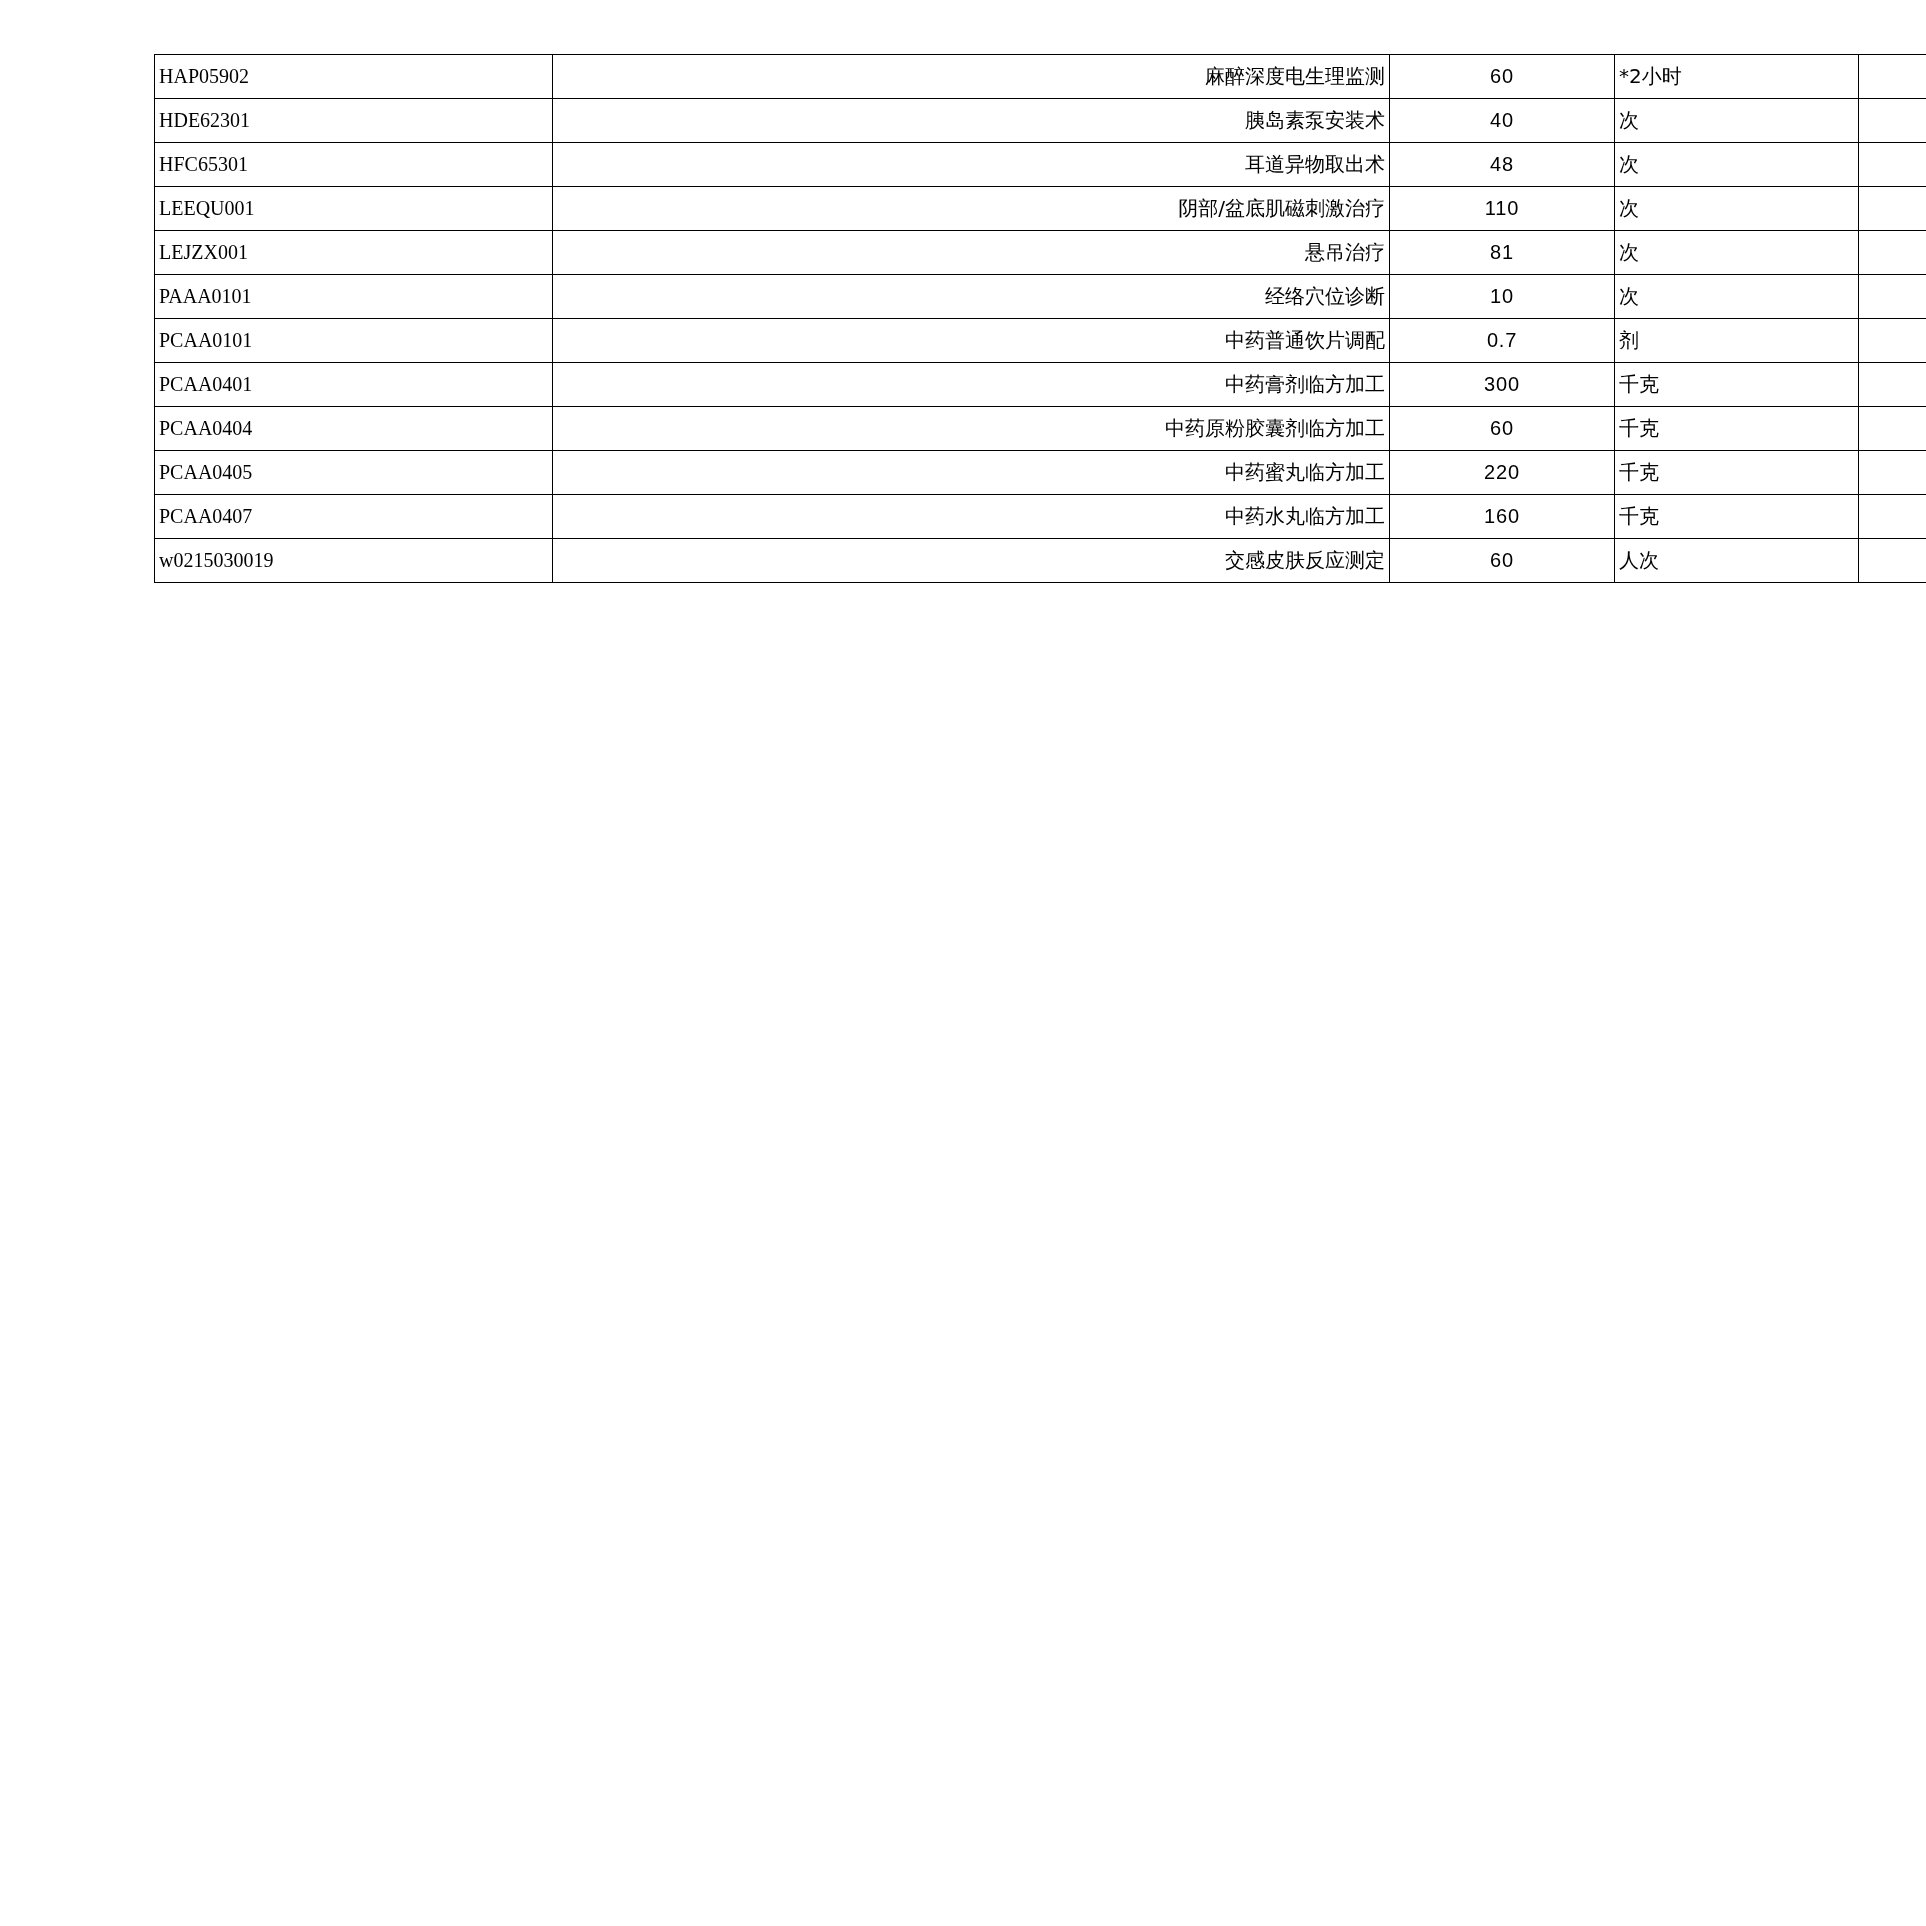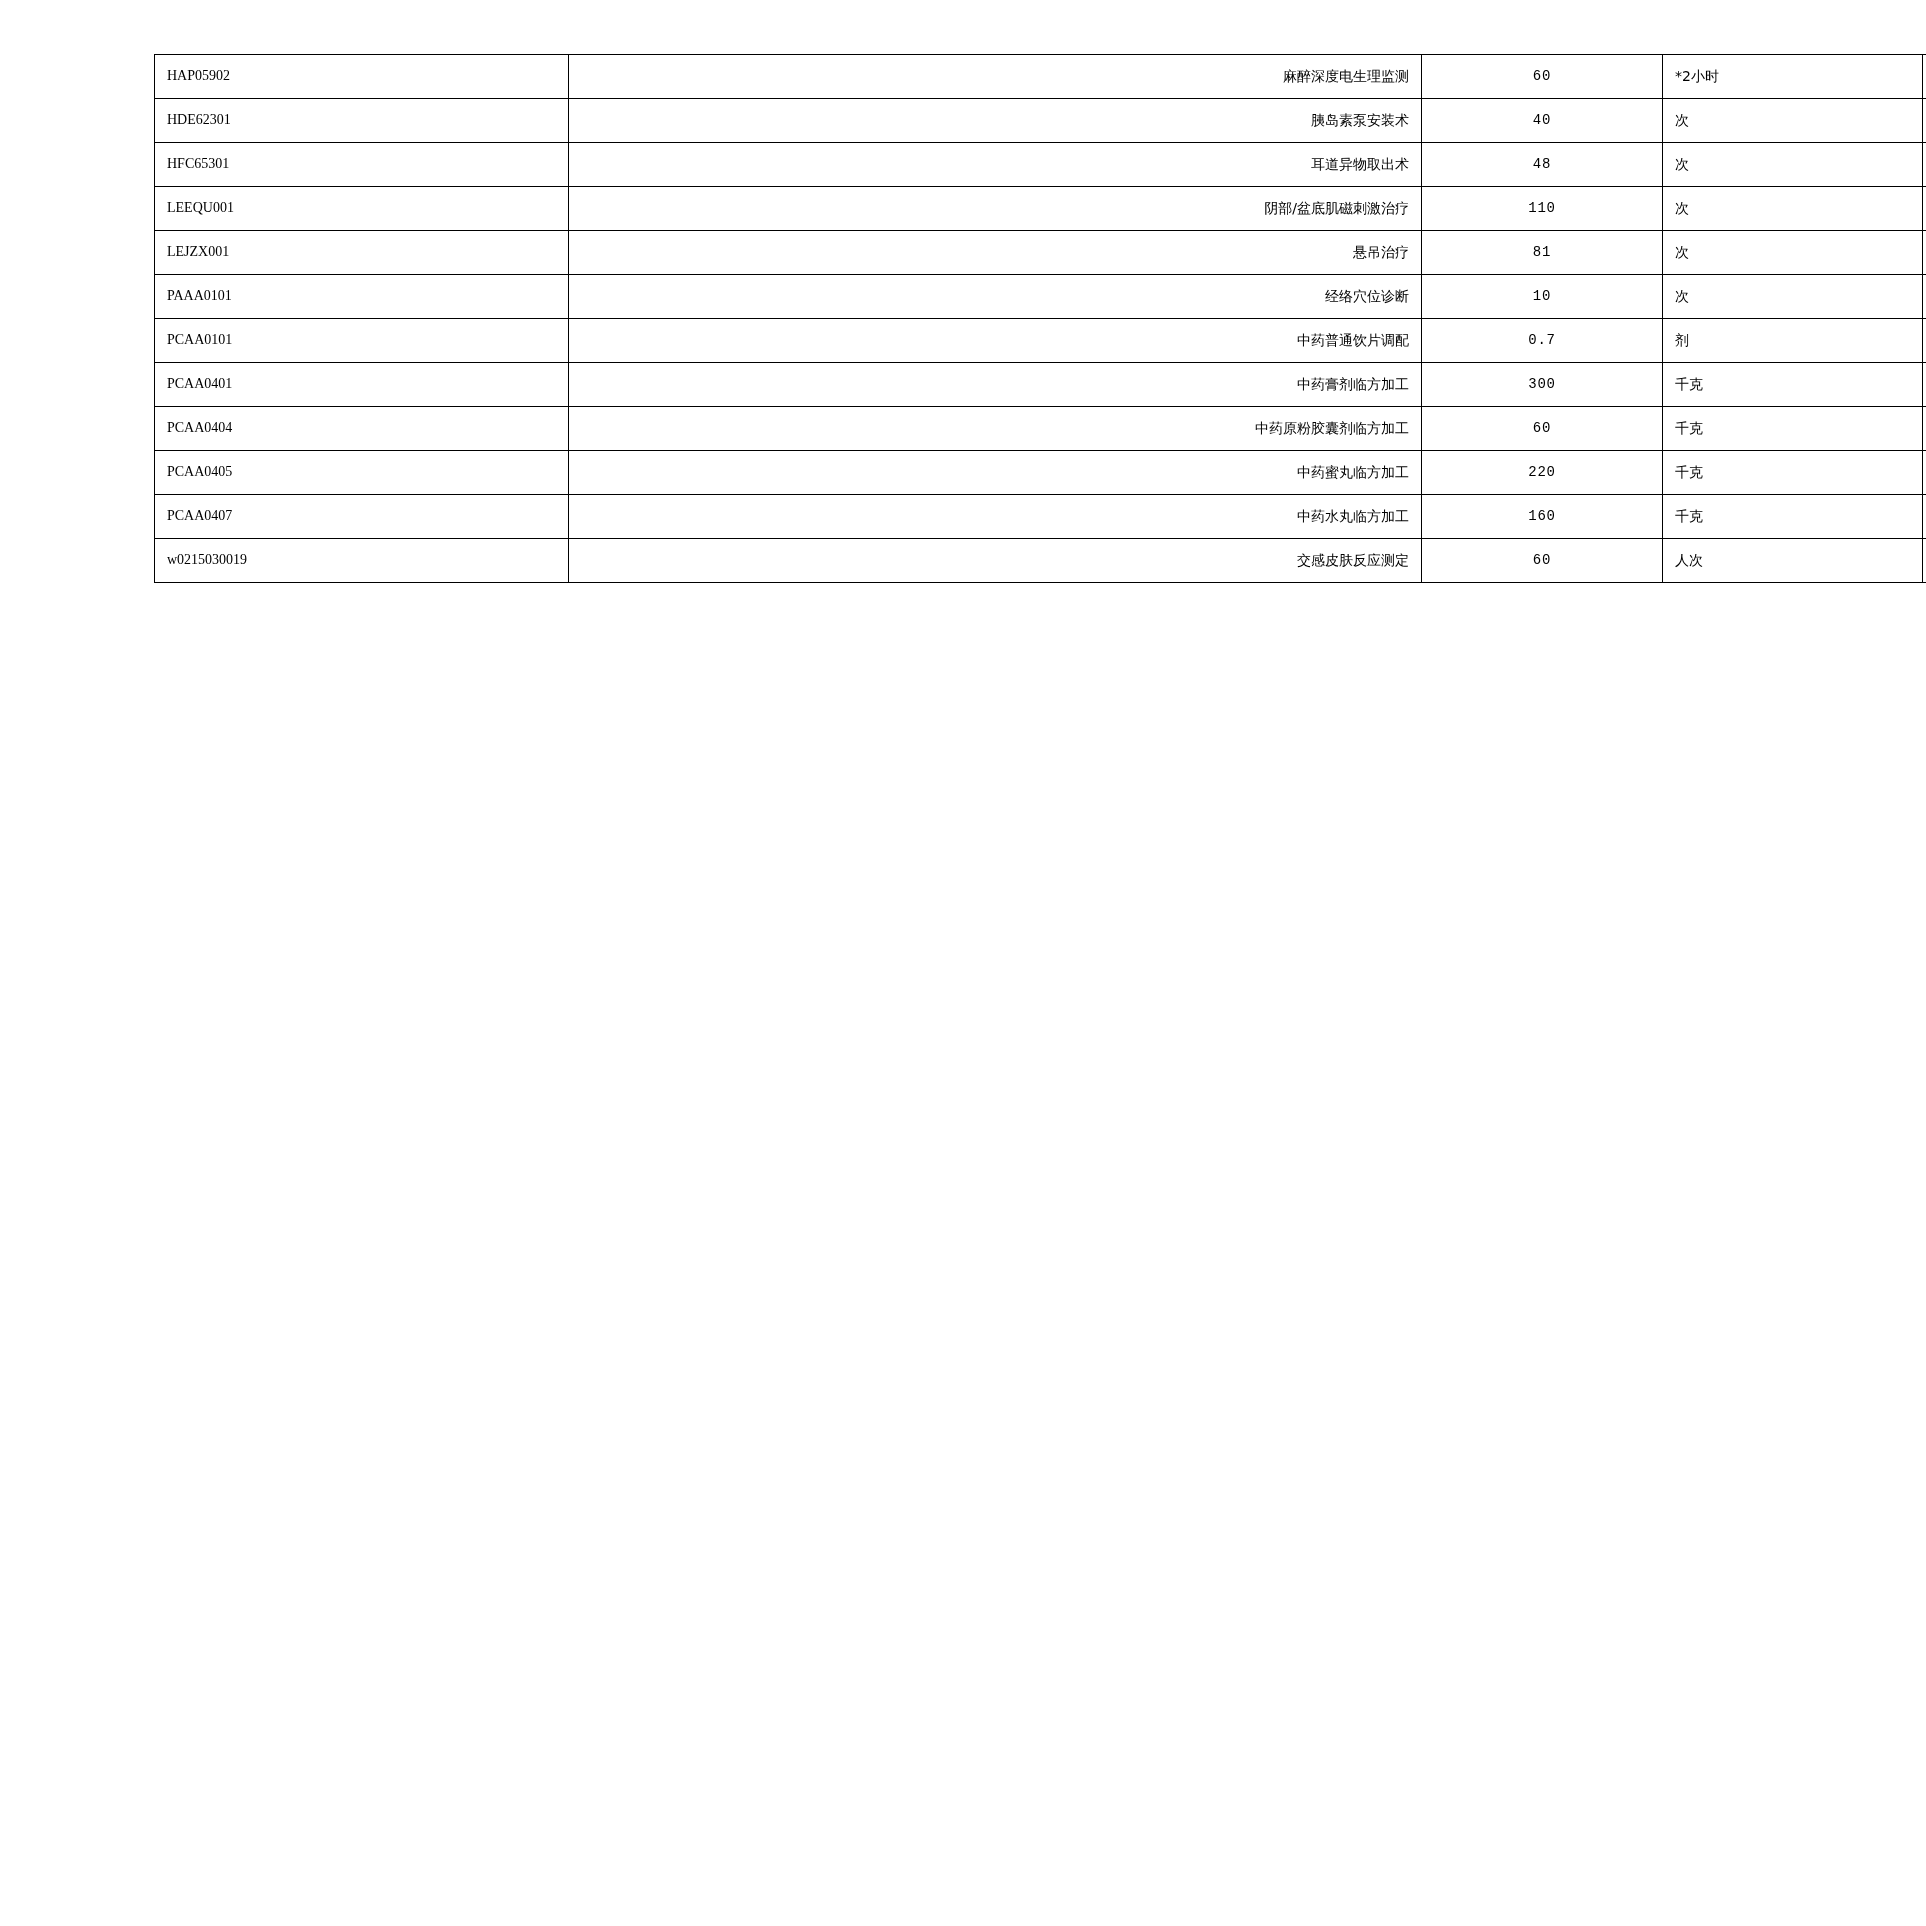--- a/index.html
+++ b/index.html
@@ -25,39 +25,39 @@
     width: 1899px;
   }
   table.price-table {
     border-collapse: collapse;
     width: 1899px;
     table-layout: fixed;
   }
   table.price-table td {
     border: 1.2px solid #000000;
     height: 43px;
-    padding: 0 12px;
-    font-size: 14px;
+    padding: 0 4px;
+    font-size: 20px;
     line-height: 1.05;
     vertical-align: middle;
     white-space: nowrap;
     overflow: hidden;
   }
   .col-code   { width: 389px; text-align: left; }
   .col-name   { width: 828px; text-align: right; }
   .col-price  { width: 216px;  text-align: center; }
   .col-unit   { width: 235px;  }
   .col-term   { width: 231px;  text-align: center; }
 
   .cn {
     font-family: "DejaVu Sans", "Liberation Sans", sans-serif;
     font-size: 19px;
   }
   .num {
-    font-family: Liberation Mono, monospace;
+    font-family: Liberation Sans, sans-serif;
     letter-spacing: 0.8px;
   }
 </style>
 </head>
 <body>
 
 <div class="page">
   <div class="table-wrap">
     <table class="price-table">
       <tbody>

